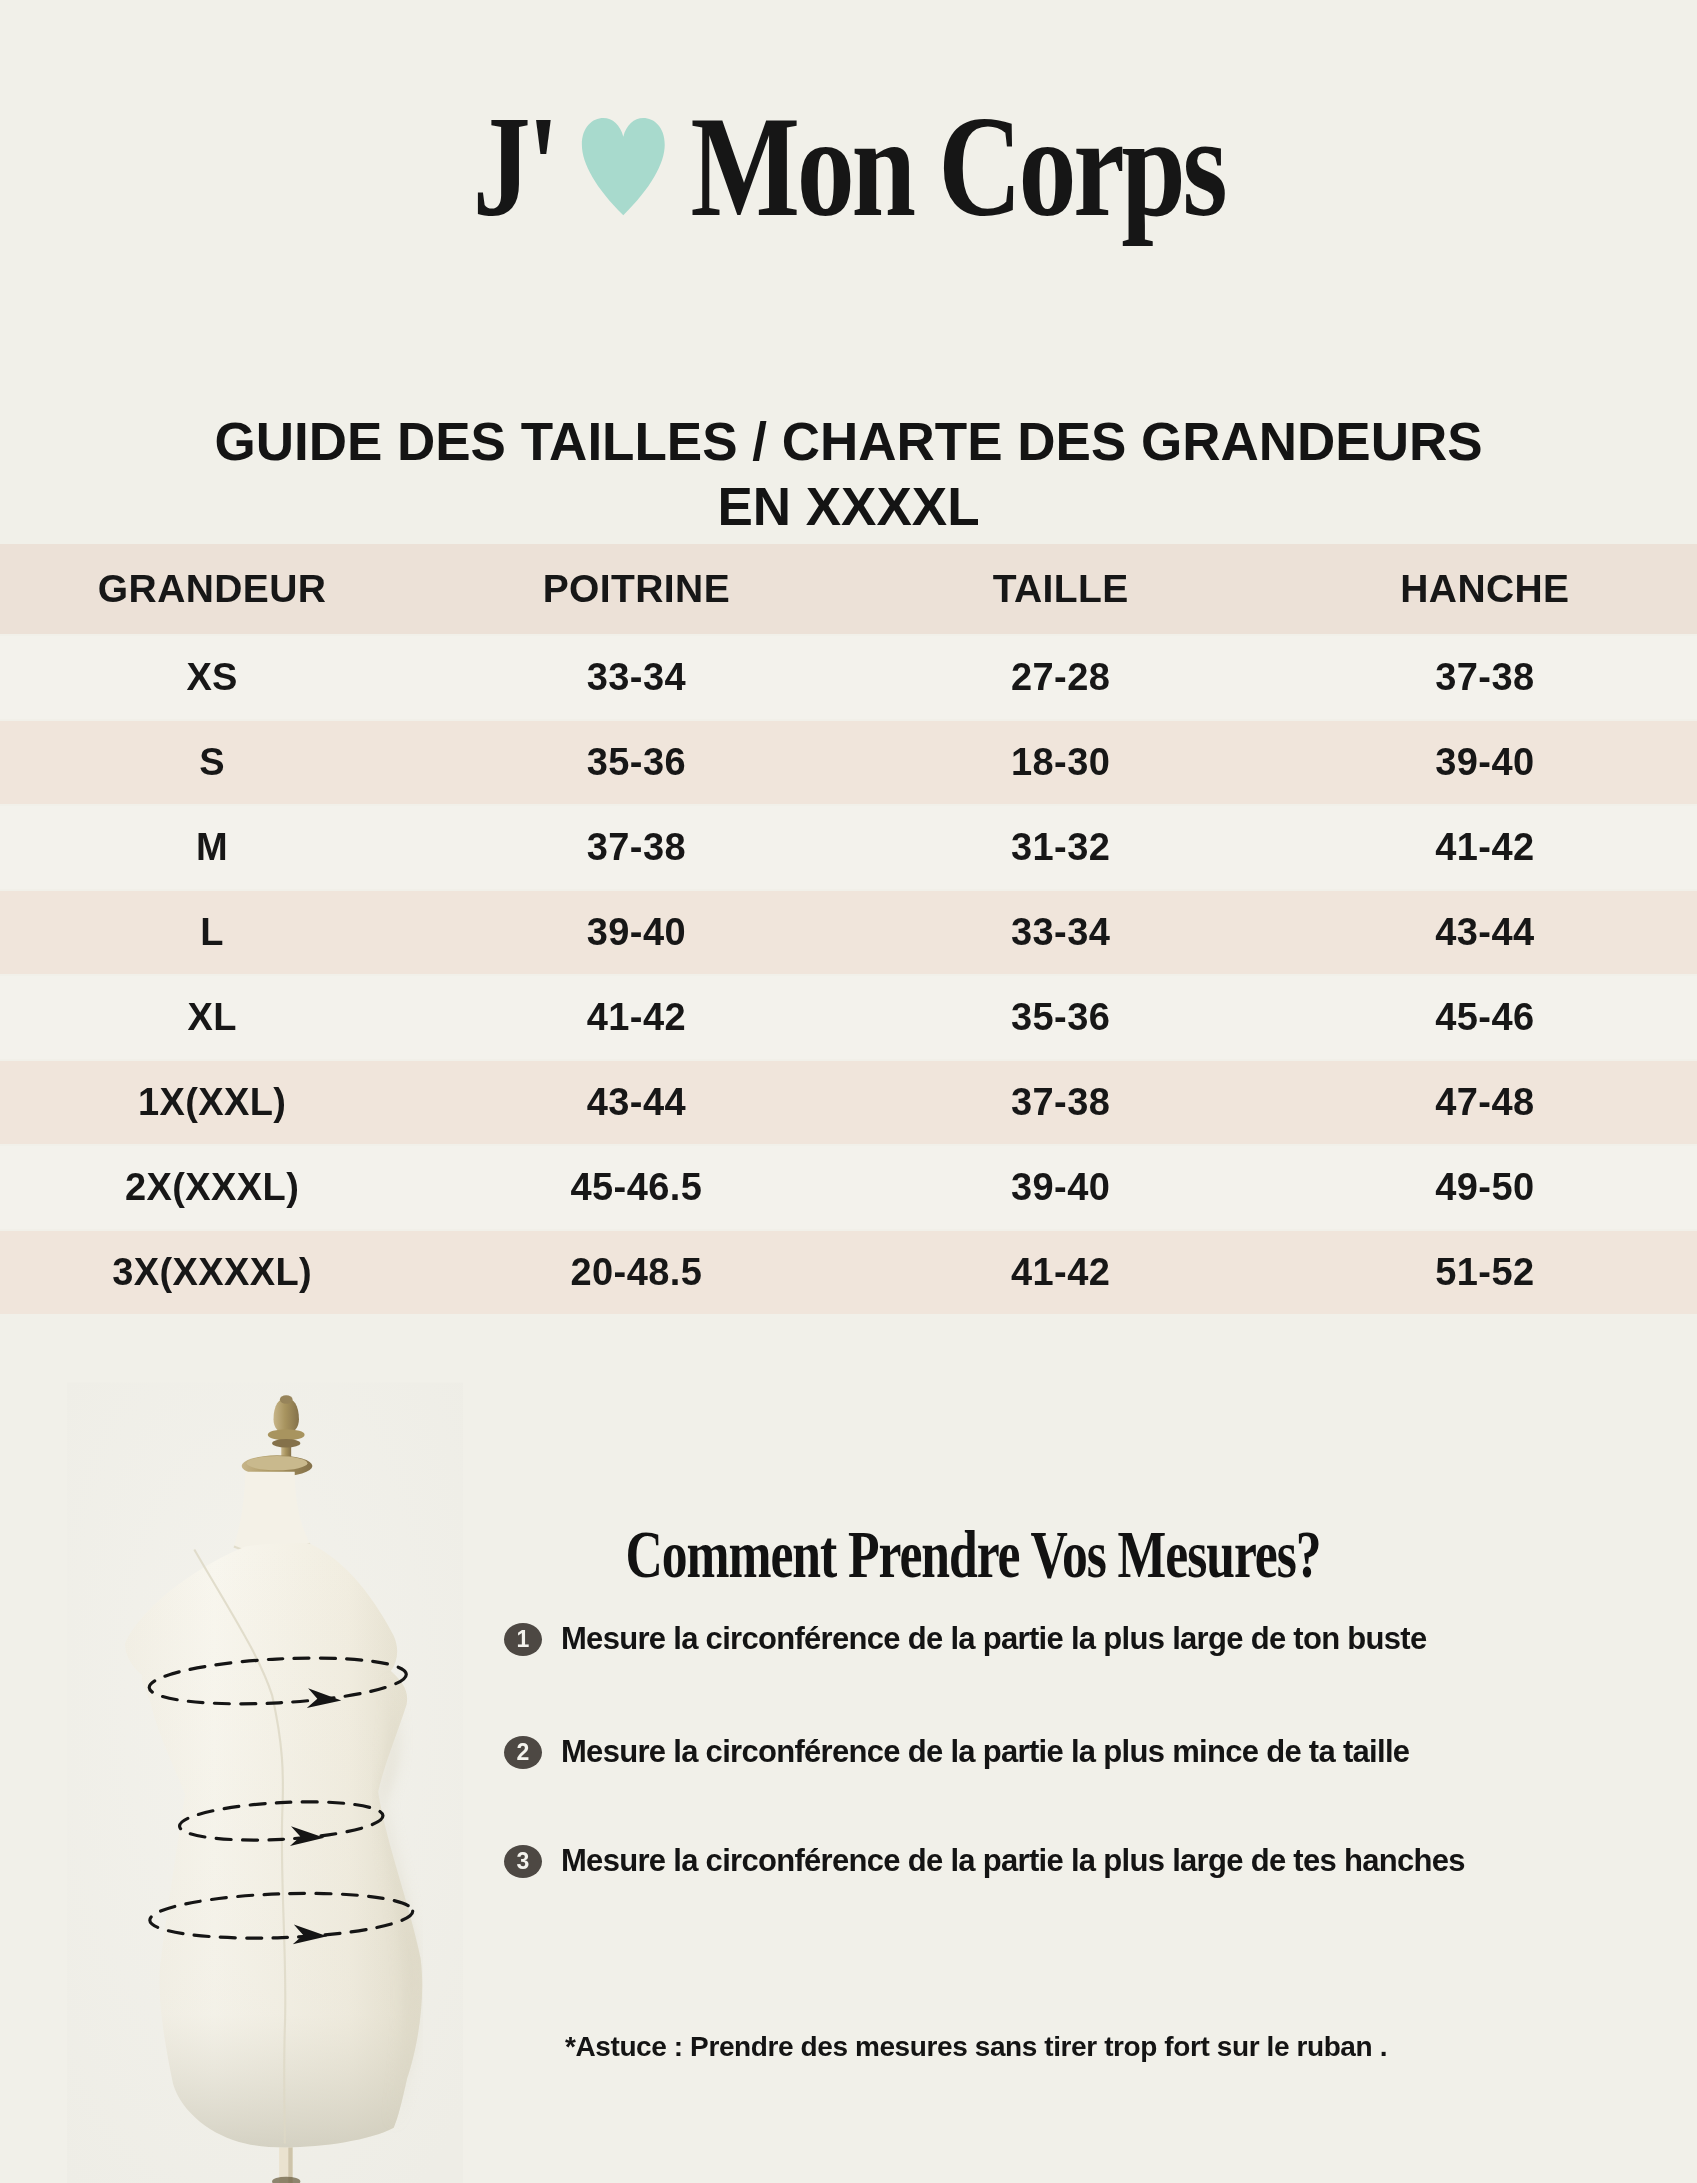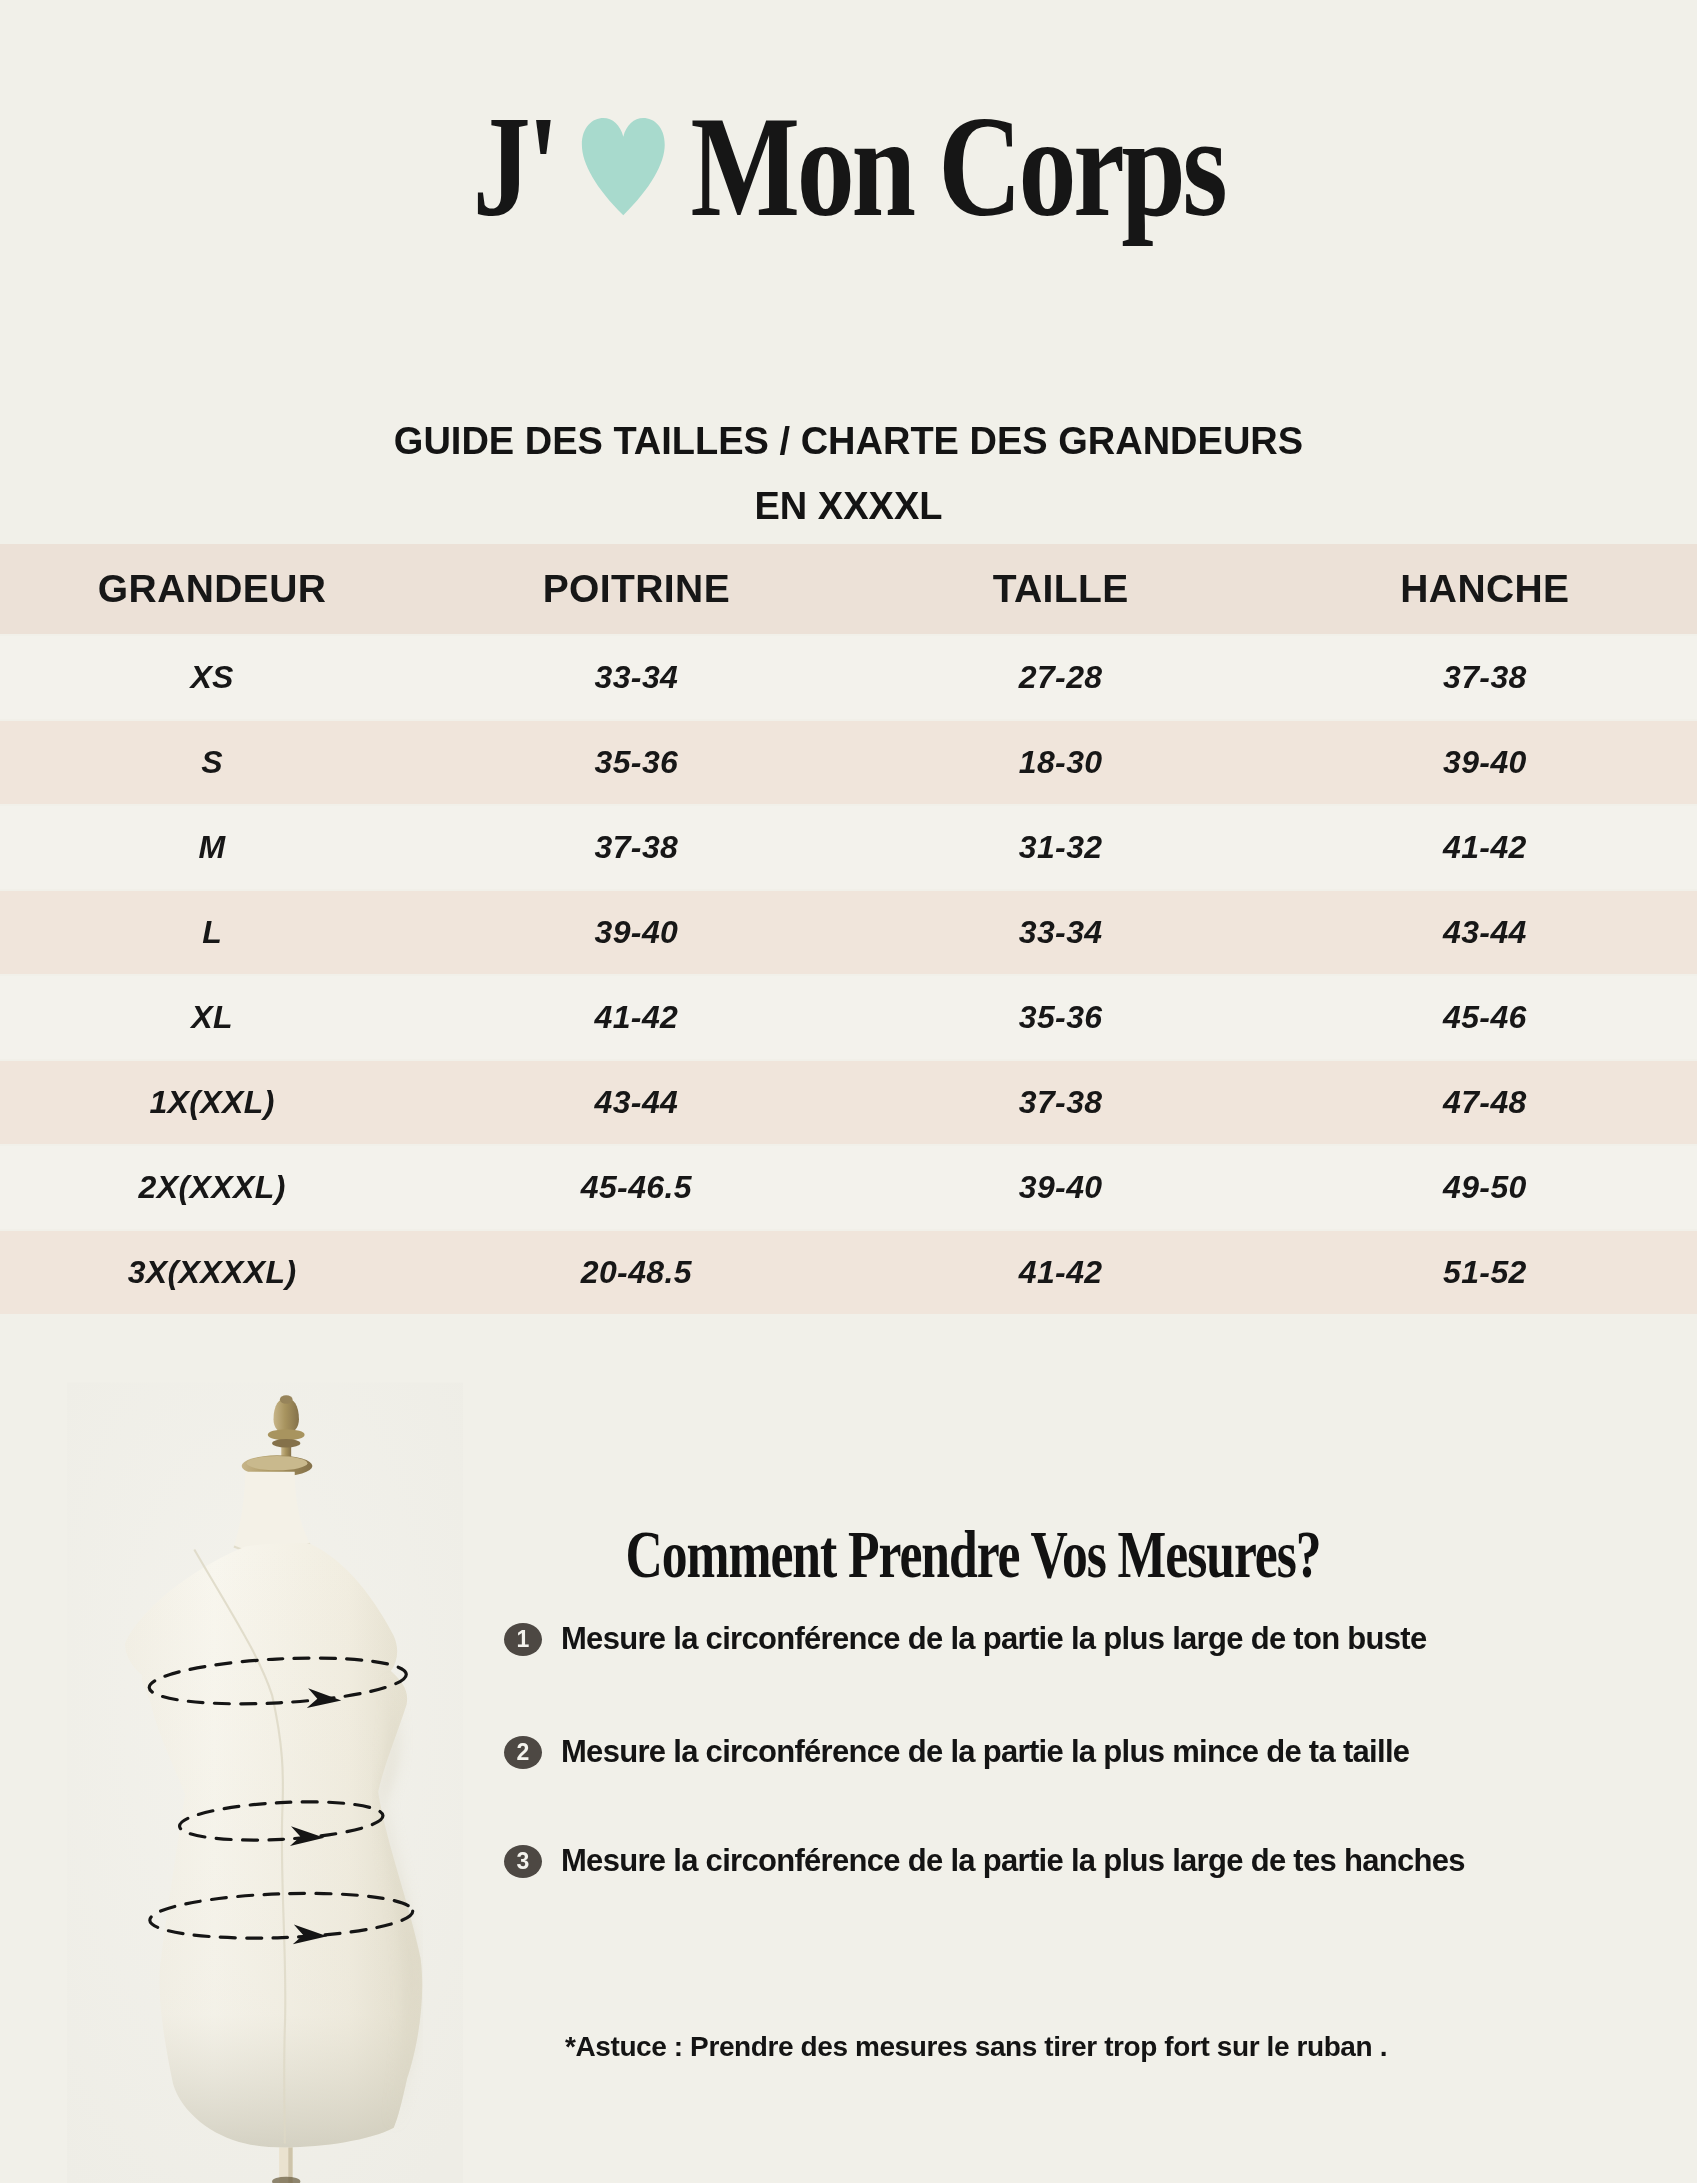--- a/index.html
+++ b/index.html
@@ -19,36 +19,36 @@
     transform: scaleX(0.80); transform-origin: 50% 50%;
     font-family: "Liberation Serif", serif; font-weight: 700;
     font-size: 145px; letter-spacing: -4.2px; line-height: 167px;
     white-space: nowrap;
   }
   .logo-heart { margin-top: 4.2px; }
 
   
   .chart-title {
     position: absolute; top: 409px; left: 0; width: 1697px;
-    text-align: center; font-weight: 700; font-size: 38px; line-height: 65px;
+    text-align: center; font-weight: 700; font-size: 53px; line-height: 65px;
     letter-spacing: 0px; color: #141414;
   }
 
   
   table.size-table {
     position: absolute; top: 542px; left: 0; width: 1697px;
     border-collapse: separate; border-spacing: 0 2.8px;
     table-layout: fixed;
   }
   .size-table th, .size-table td {
     width: 25%; text-align: center; vertical-align: middle;
     font-weight: 700; letter-spacing: 0.4px; color: #171717;
   }
   .size-table thead th { height: 88px; font-size: 39px; background: #ECE1D7; }
-  .size-table tbody td { height: 81px; font-size: 32px; font-style: italic; }
+  .size-table tbody td { height: 81px; font-size: 38px; }
   .size-table tr.row-light td { background: #F3F2EC; }
   .size-table tr.row-beige td { background: #F0E5DB; }
 
   
   .measure-heading {
     position: absolute; top: 1515px; left: 460px; width: 1026px;
     text-align: center; white-space: nowrap;
     font-family: "Liberation Serif", serif; font-weight: 700;
     font-size: 68px; letter-spacing: -1.4px;
     transform: scaleX(0.76); transform-origin: 50% 50%;

